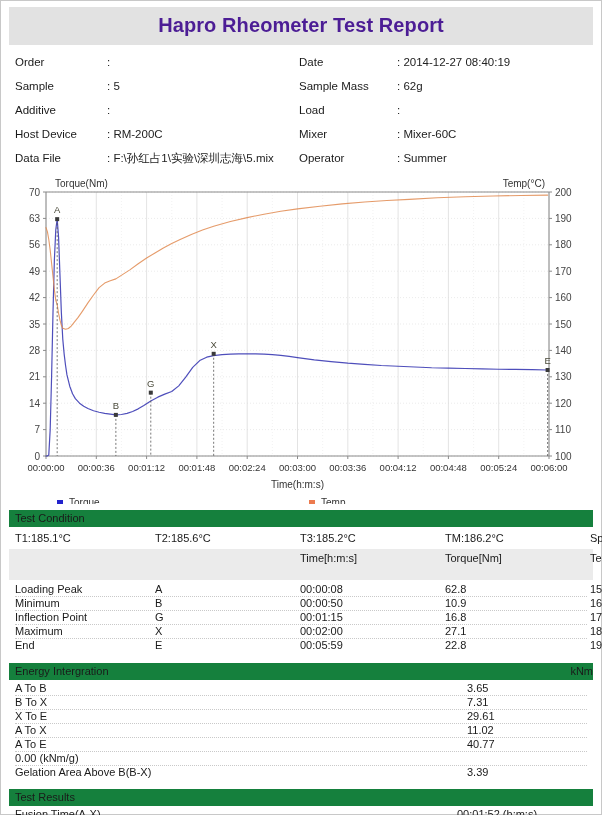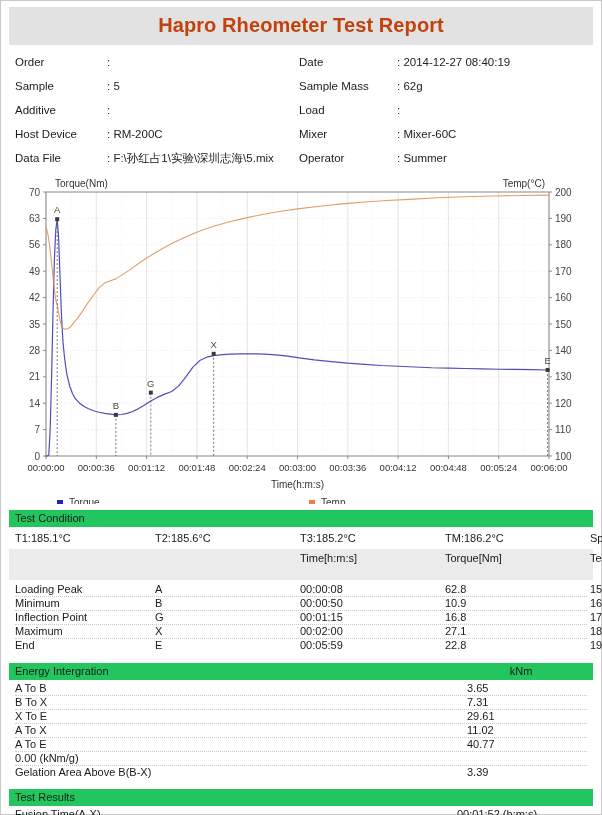--- a/index.html
+++ b/index.html
@@ -23,21 +23,21 @@
 
   
   .title-bar {
     background: #e2e2e2;
     padding: 6px 0 7px 0;
     text-align: center;
   }
   .title-main {
     font-size: 20px;
     font-weight: bold;
-    color: #c2410c;
+    color: #4c1d95;
     line-height: 25px;
     letter-spacing: .1px;
   }
   .title-sub {
     font-size: 19px;
     font-weight: bold;
     color: #000;
     line-height: 24px;
   }
 
@@ -57,33 +57,33 @@
     position: relative;
     width: 586px;
     height: 330px;
     margin: 0 0 0 0;
   }
   .chart-svg { display: block; }
 
   
   .panel { margin-top: 6px; }
   .sec-head {
-    background: #22c55e;
+    background: #15803d;
     font-size: 11px;
     padding: 3px 6px 3px 6px;
     color: #1a1a1a;
     position: relative;
     height: 17px;
     line-height: 11px;
   }
   .sec-head .right-unit {
     position: absolute;
     right: 0; top: 3px;
     width: 144px;
-    text-align: center;
+    text-align: right;
   }
   .cond-row {
     display: grid;
     grid-template-columns: 140px 145px 145px 145px auto;
     font-size: 11px;
     padding: 4px 6px 3px 6px;
     line-height: 15px;
   }
   .sub-head {
     background: #ebebeb;

